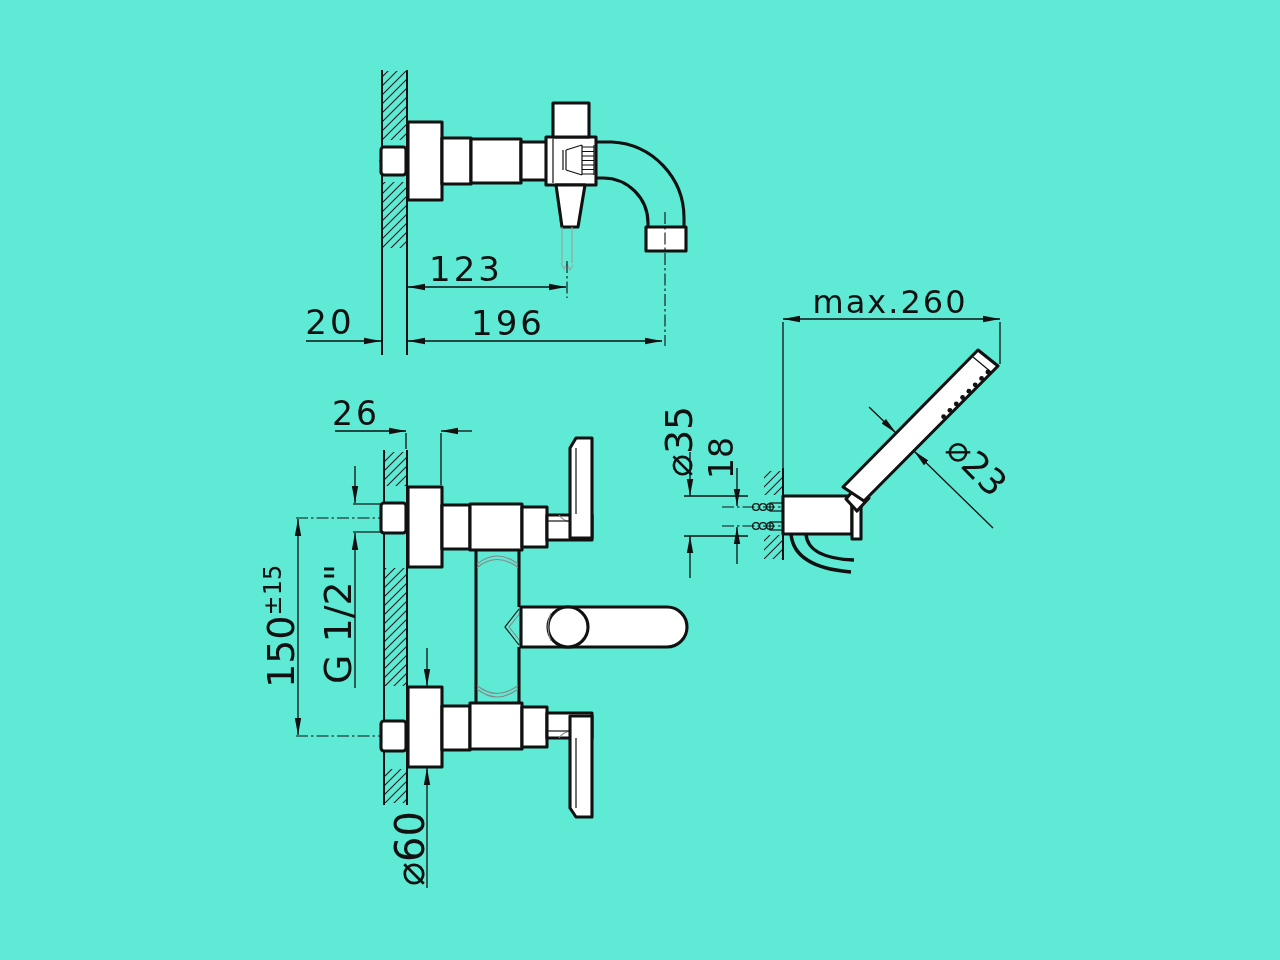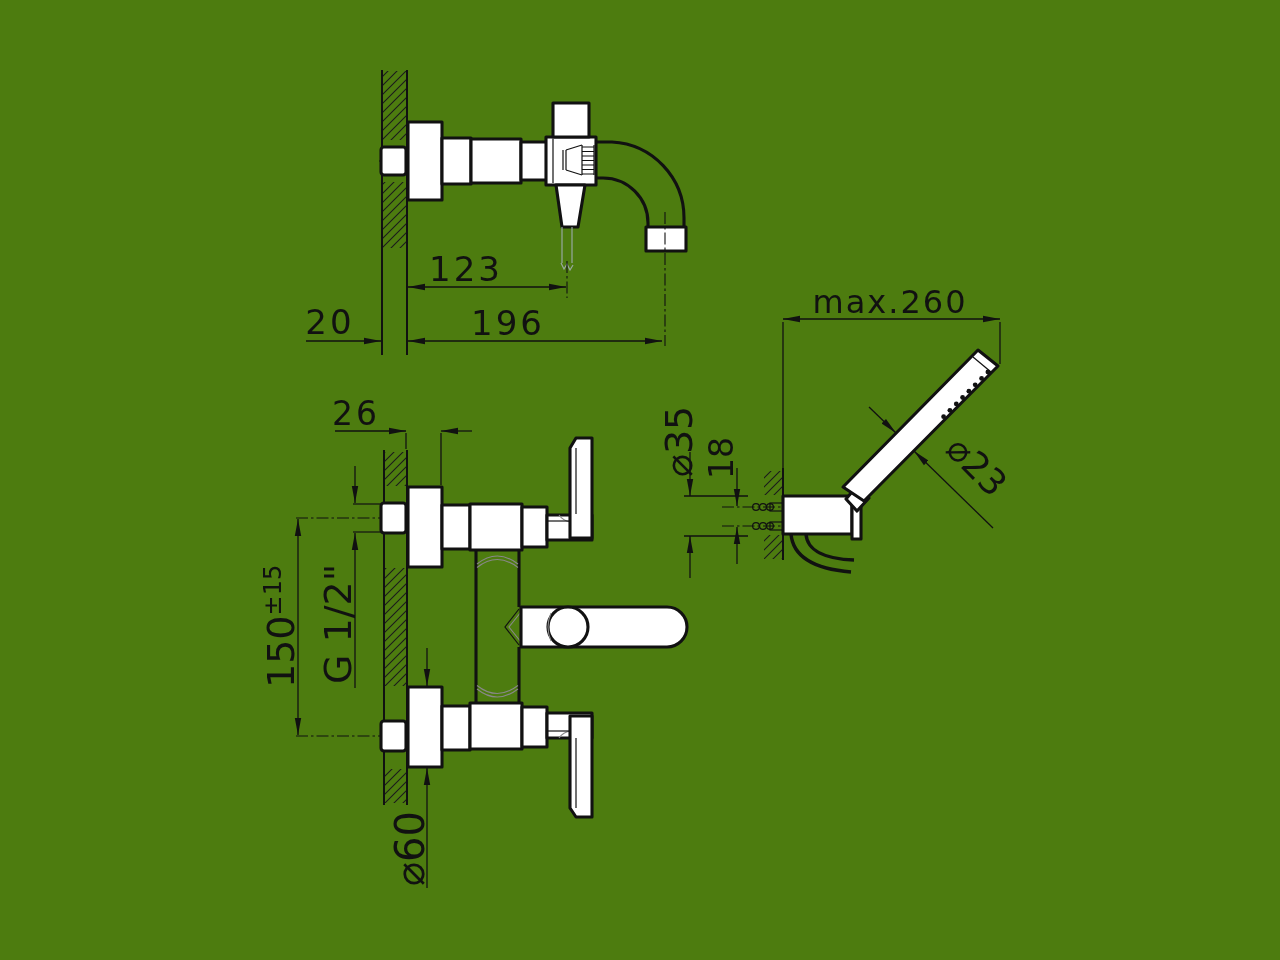--- a/index.html
+++ b/index.html
@@ -1,16 +1,16 @@
 <!DOCTYPE html>
 <html><head>
 <meta charset="utf-8">
 <style>
   html,body{margin:0;padding:0;background:#ffffff;}
-  .page{width:1280px;height:960px;background:#4d7c0f;position:relative;overflow:hidden;}
+  .page{width:1280px;height:960px;background:#5eead4;position:relative;overflow:hidden;}
   text, tspan{font-family:"DejaVu Sans", "Liberation Sans", sans-serif; fill:#111;}
   .o  {stroke:#111;stroke-width:3.1;fill:#fff;stroke-linejoin:round;}
   .o2 {stroke:#111;stroke-width:3.1;fill:none;stroke-linejoin:round;}
   .t  {stroke:#111;stroke-width:1.3;fill:none;}
   .t2 {stroke:#111;stroke-width:1.2;fill:none;}
   .w  {stroke:#111;stroke-width:2;fill:none;}
   .cl {stroke:#111;stroke-width:1.1;fill:none;stroke-dasharray:12 3 2.5 3;}
   .g  {stroke:#98a8a0;stroke-width:1.2;fill:none;}
   .d  {stroke:#888;stroke-width:1.1;fill:none;}
   .hv {stroke:#111;stroke-width:3.4;fill:none;}

